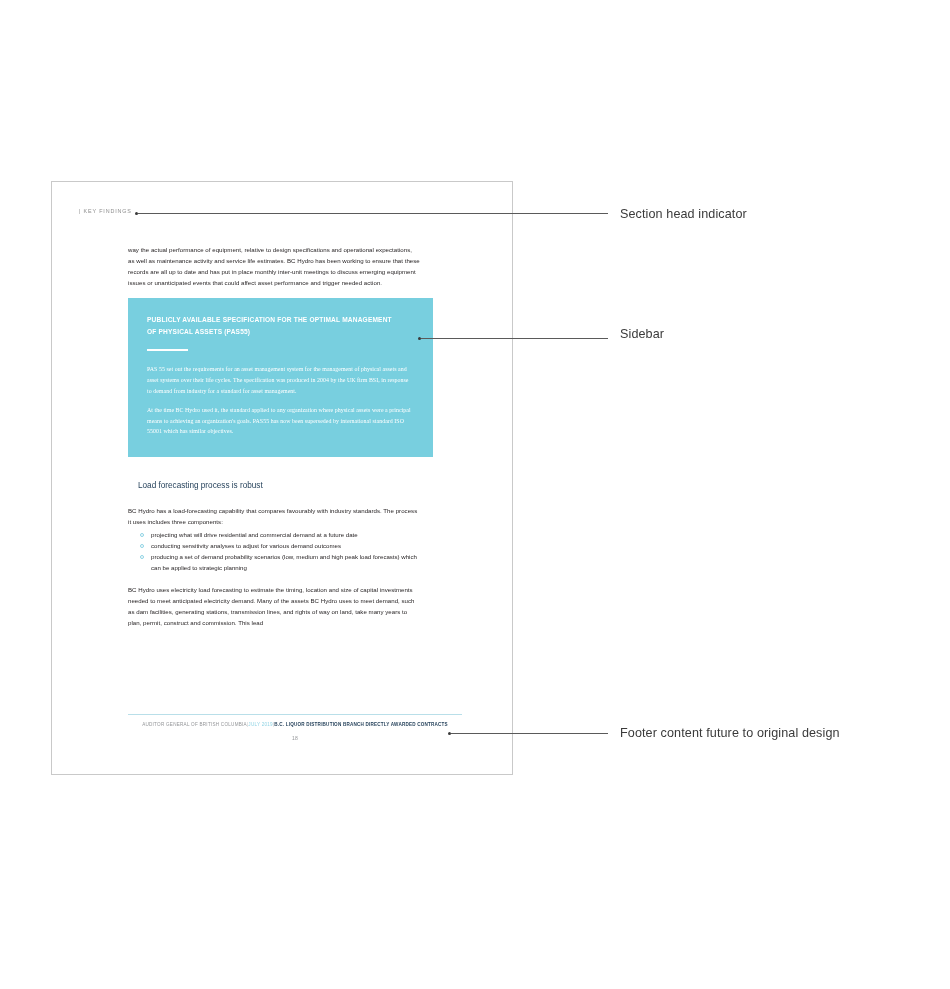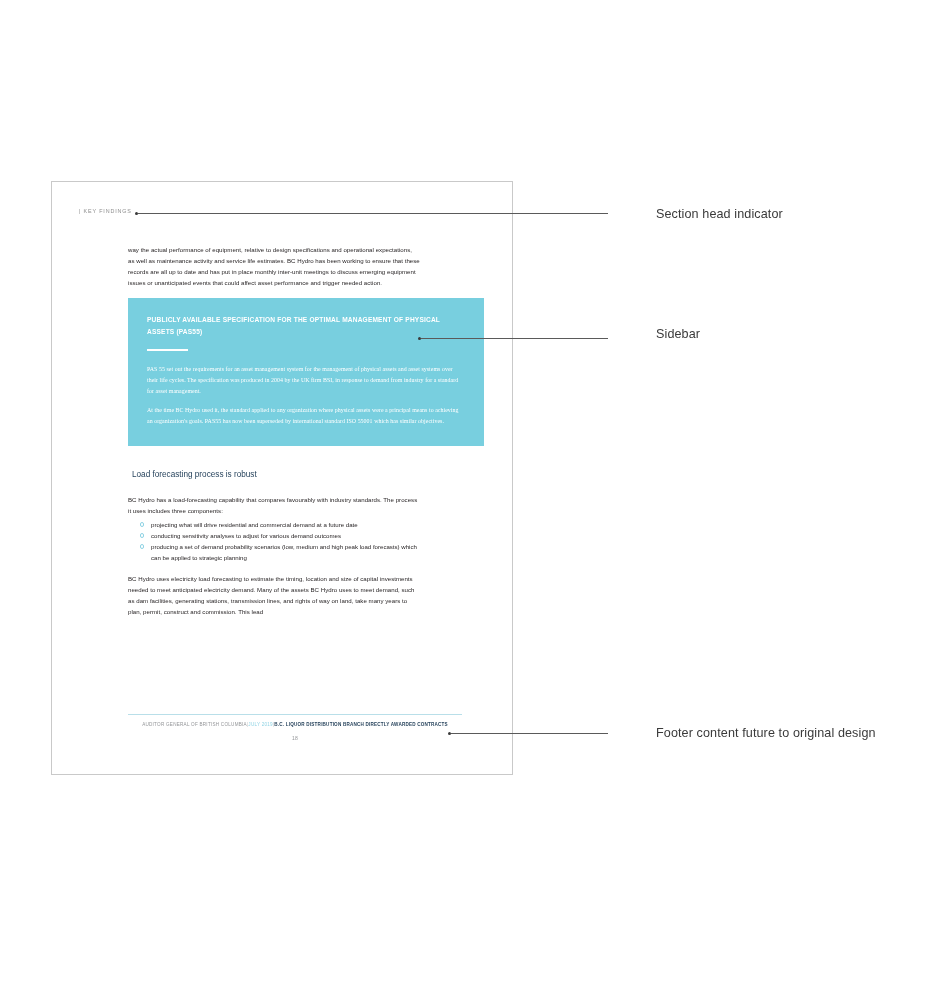--- a/index.html
+++ b/index.html
@@ -52,21 +52,21 @@
     font-size: 6.1px;
     line-height: 11.1px;
     color: #231f20;
     margin: 0 0 10px 0;
     letter-spacing: 0.03px;
   }
 
   
   #sidebar-callout {
     margin: 8px 0 0 0;
-    width: 356px;
+    width: 305px;
     background: #78cfdf;
     padding: 17px 19px 20px 19px;
     box-sizing: border-box;
     position: relative;
   }
   #sidebar-title {
     font-size: 7.1px;
     line-height: 11.2px;
     font-weight: bold;
     color: #ffffff;
@@ -92,21 +92,21 @@
     font-family: "Liberation Serif", serif;
   }
   .sidebar-par:last-child { margin-bottom: 0; }
 
   
   #section-heading {
     font-size: 8.2px;
     line-height: 12px;
     color: #1f3c56;
     font-weight: normal;
-    margin: 23px 0 13px 4px;
+    margin: 23px 0 13px 10px;
     letter-spacing: 0.0px;
   }
 
   
   #bullet-list {
     list-style: none;
     margin: 0 0 10px 0;
     padding: 0 0 0 12px;
   }
   #bullet-list li {
@@ -165,21 +165,20 @@
   }
 
   
   .annotation-label {
     position: absolute;
     font-size: 12.6px;
     color: #3a3a3a;
     letter-spacing: 0.1px;
     white-space: nowrap;
     font-family: "Liberation Sans", sans-serif;
-    margin-left: 36px;
   }
   .leader-line {
     position: absolute;
     height: 1px;
     background: #5a5a5a;
   }
   .leader-dot {
     position: absolute;
     width: 3.4px;
     height: 3.4px;

